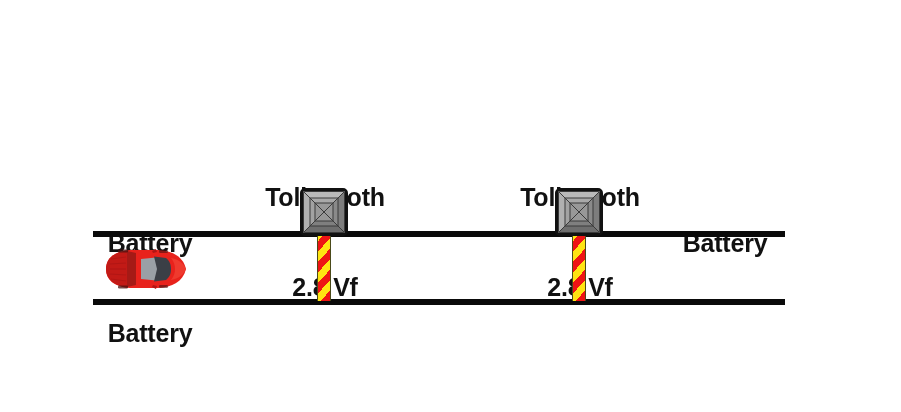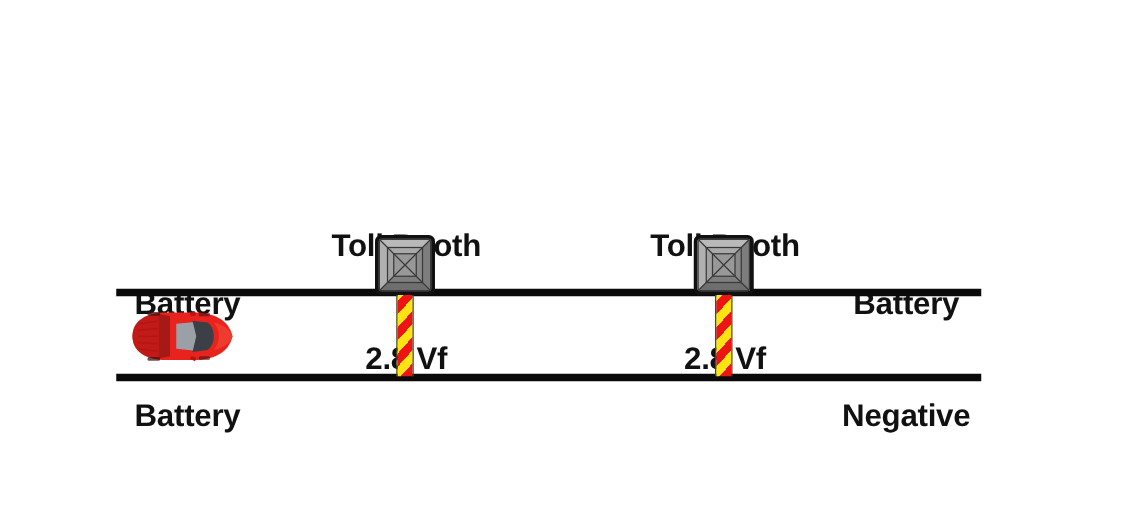--- a/index.html
+++ b/index.html
@@ -102,21 +102,20 @@
 
 <div id="stage">
 
   <div class="label" id="battery-positive-label">
     <span class="ln">Battery</span>
     <span class="ln">Battery</span>
   </div>
 
   <div class="label" id="battery-negative-label">
     <span class="ln">Battery</span>
-    <span class="ln">Negative</span>
   </div>
 
   <div class="label" id="toll-booth-1-label">
     <span class="ln">Toll Booth</span>
     <span class="ln">2.8 Vf</span>
   </div>
 
   <div class="label" id="toll-booth-2-label">
     <span class="ln">Toll Booth</span>
     <span class="ln">2.8 Vf</span>

